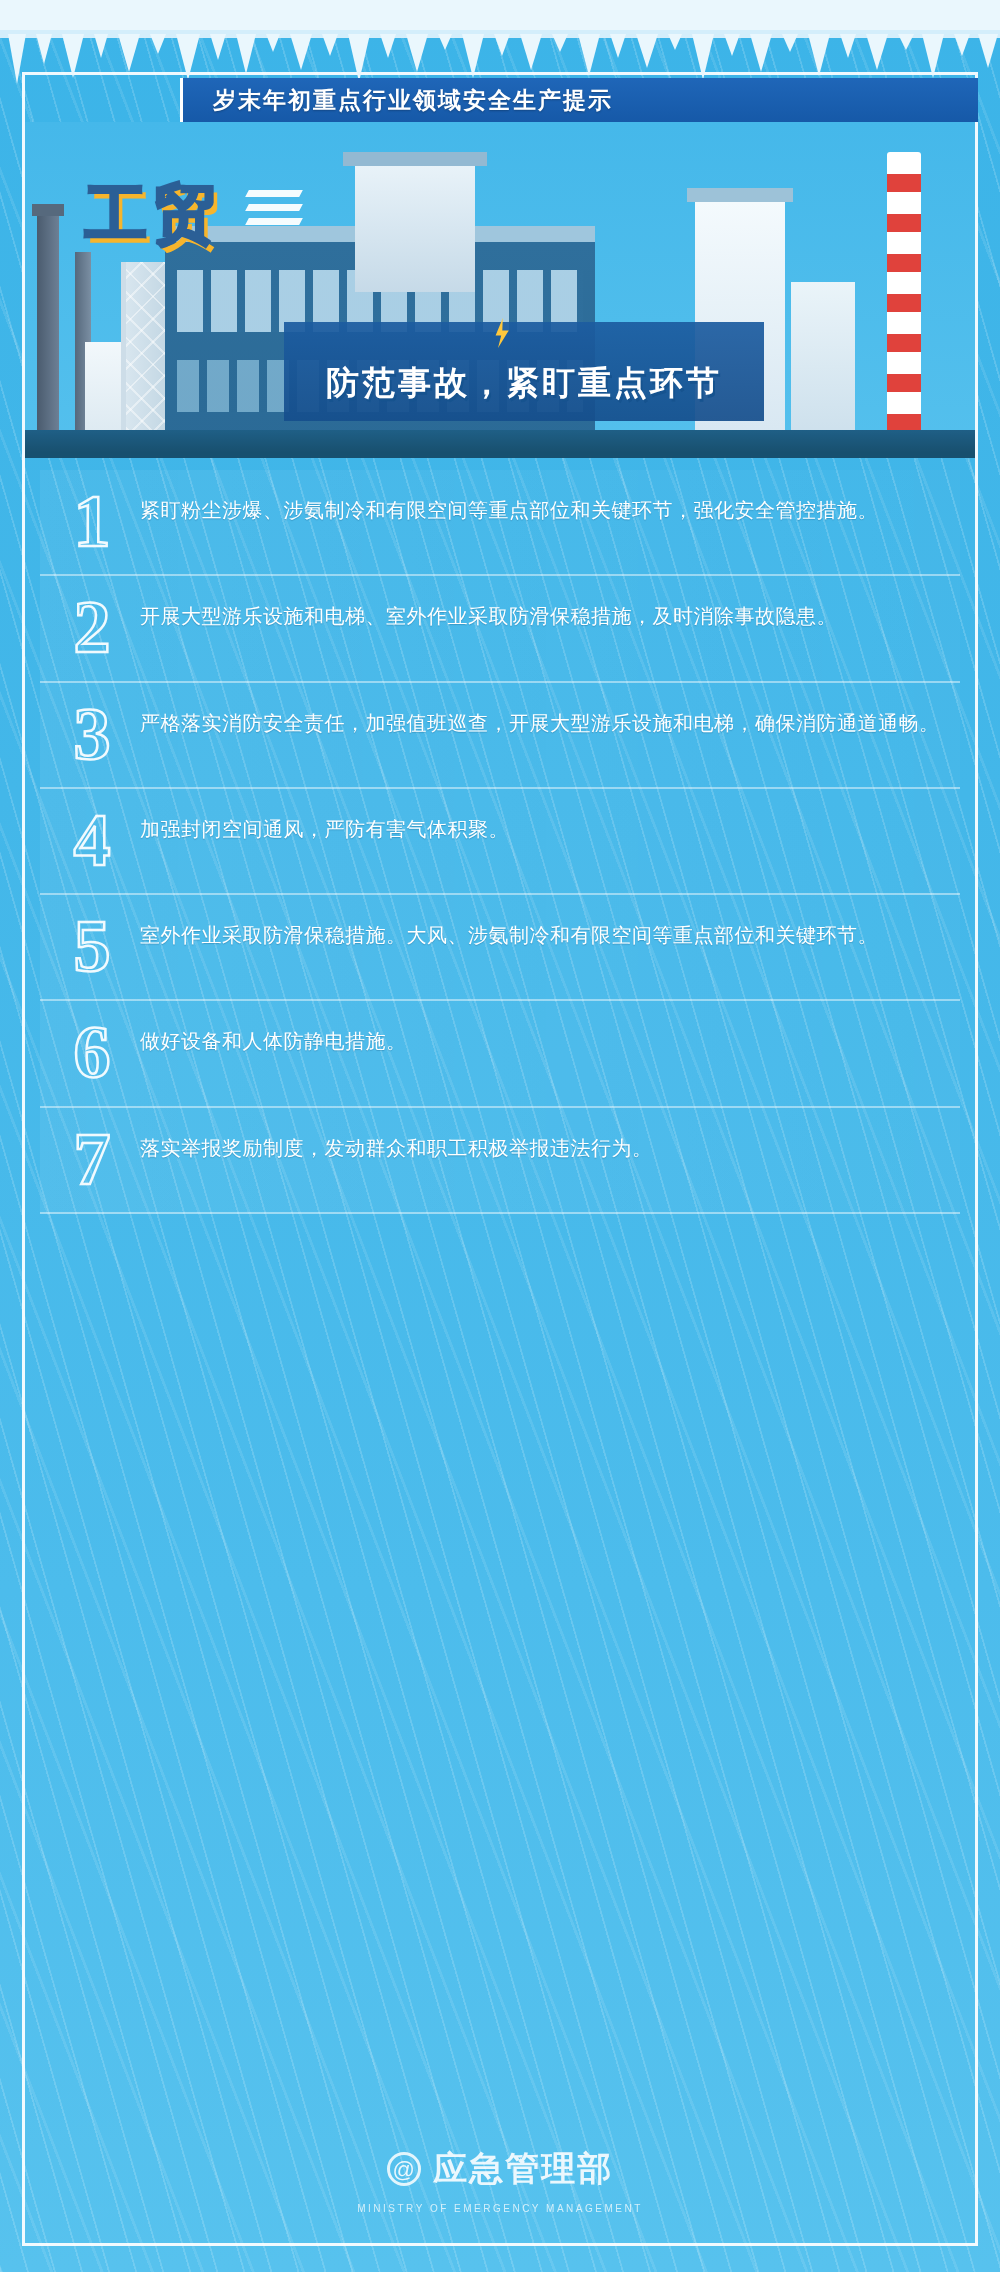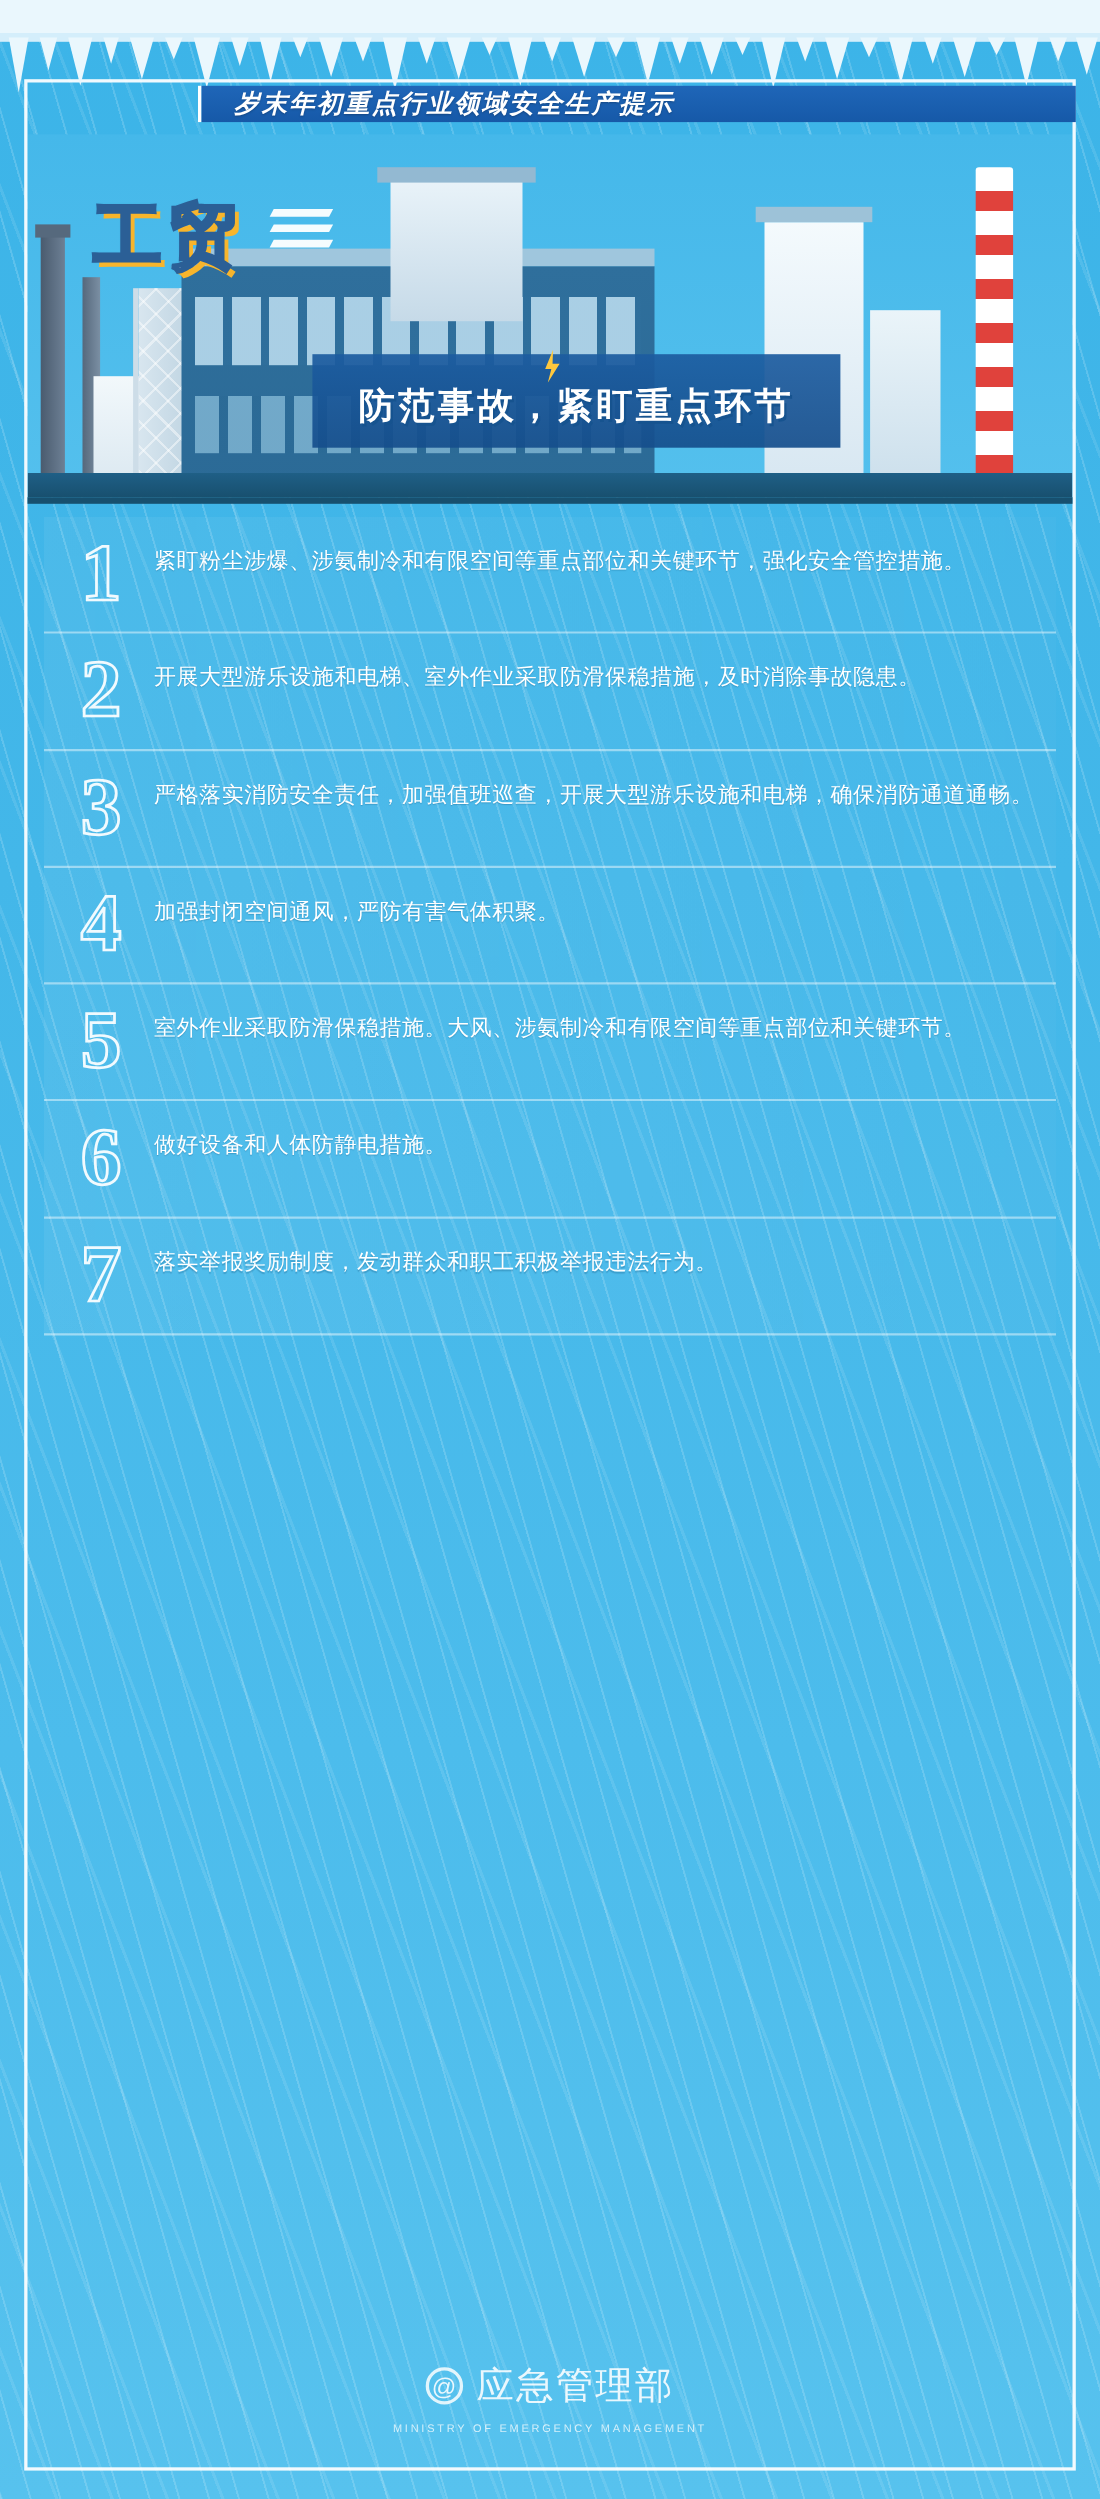--- a/index.html
+++ b/index.html
@@ -53,27 +53,26 @@
     left: 22px; right: 22px; top: 72px; bottom: 26px;
     border: 3px solid rgba(255,255,255,0.92);
     z-index: 5;
     pointer-events: none;
   }
 
   
   .title-ribbon {
     position: absolute;
     top: 78px; left: 180px; right: 22px;
-    height: 33px;
+    height: 44px;
     background: linear-gradient(180deg, #1f66b8 0%, #1659a8 100%);
     border-left: 3px solid #ffffff;
     display: flex; align-items: center;
     padding-left: 30px;
     z-index: 7;
-    font-style: italic;
   }
   .title-ribbon .t {
     color: #ffffff;
     font-size: 23px;
     font-weight: bold;
     letter-spacing: 2px;
     white-space: nowrap;
     text-shadow: 0 1px 2px rgba(0,0,0,.25);
   }
 
@@ -172,21 +171,21 @@
   }
 
   
   .hero-sub {
     position: absolute; top: 200px; left: 0; right: 0;
     text-align: center; z-index: 9;
   }
   .hero-sub .bar {
     display: inline-block;
     background: linear-gradient(180deg, rgba(28,92,160,.92), rgba(21,78,140,.92));
-    padding: 12px 42px 12px;
+    padding: 26px 42px 12px;
     margin-left: 48px;
   }
   .hero-sub .txt {
     font-size: 33px; font-weight: bold; color: #ffffff;
     letter-spacing: 3px; white-space: nowrap;
     text-shadow: 2px 3px 0 #16538f;
   }
   .bolt {
     position: absolute; top: 196px; left: 50%; margin-left: -6px;
     width: 0; height: 0; z-index: 10;
@@ -248,21 +247,21 @@
   .footer .at {
     display: inline-block; vertical-align: middle;
     width: 34px; height: 34px; border-radius: 50%;
     border: 3px solid rgba(255,255,255,.9);
     color: rgba(255,255,255,.95);
     font-size: 22px; line-height: 30px; text-align: center;
     margin-right: 8px;
   }
   .footer .name {
     display: inline-block; vertical-align: middle;
-    font-size: 34px; font-weight: normal; color: rgba(255,255,255,.95);
+    font-size: 34px; font-weight: bold; color: rgba(255,255,255,.95);
     letter-spacing: 2px;
   }
   .footer .en {
     margin-top: 11px;
     font-size: 10px; letter-spacing: 2.5px;
     color: rgba(255,255,255,.8);
   }
 </style>
 </head>
 <body>

